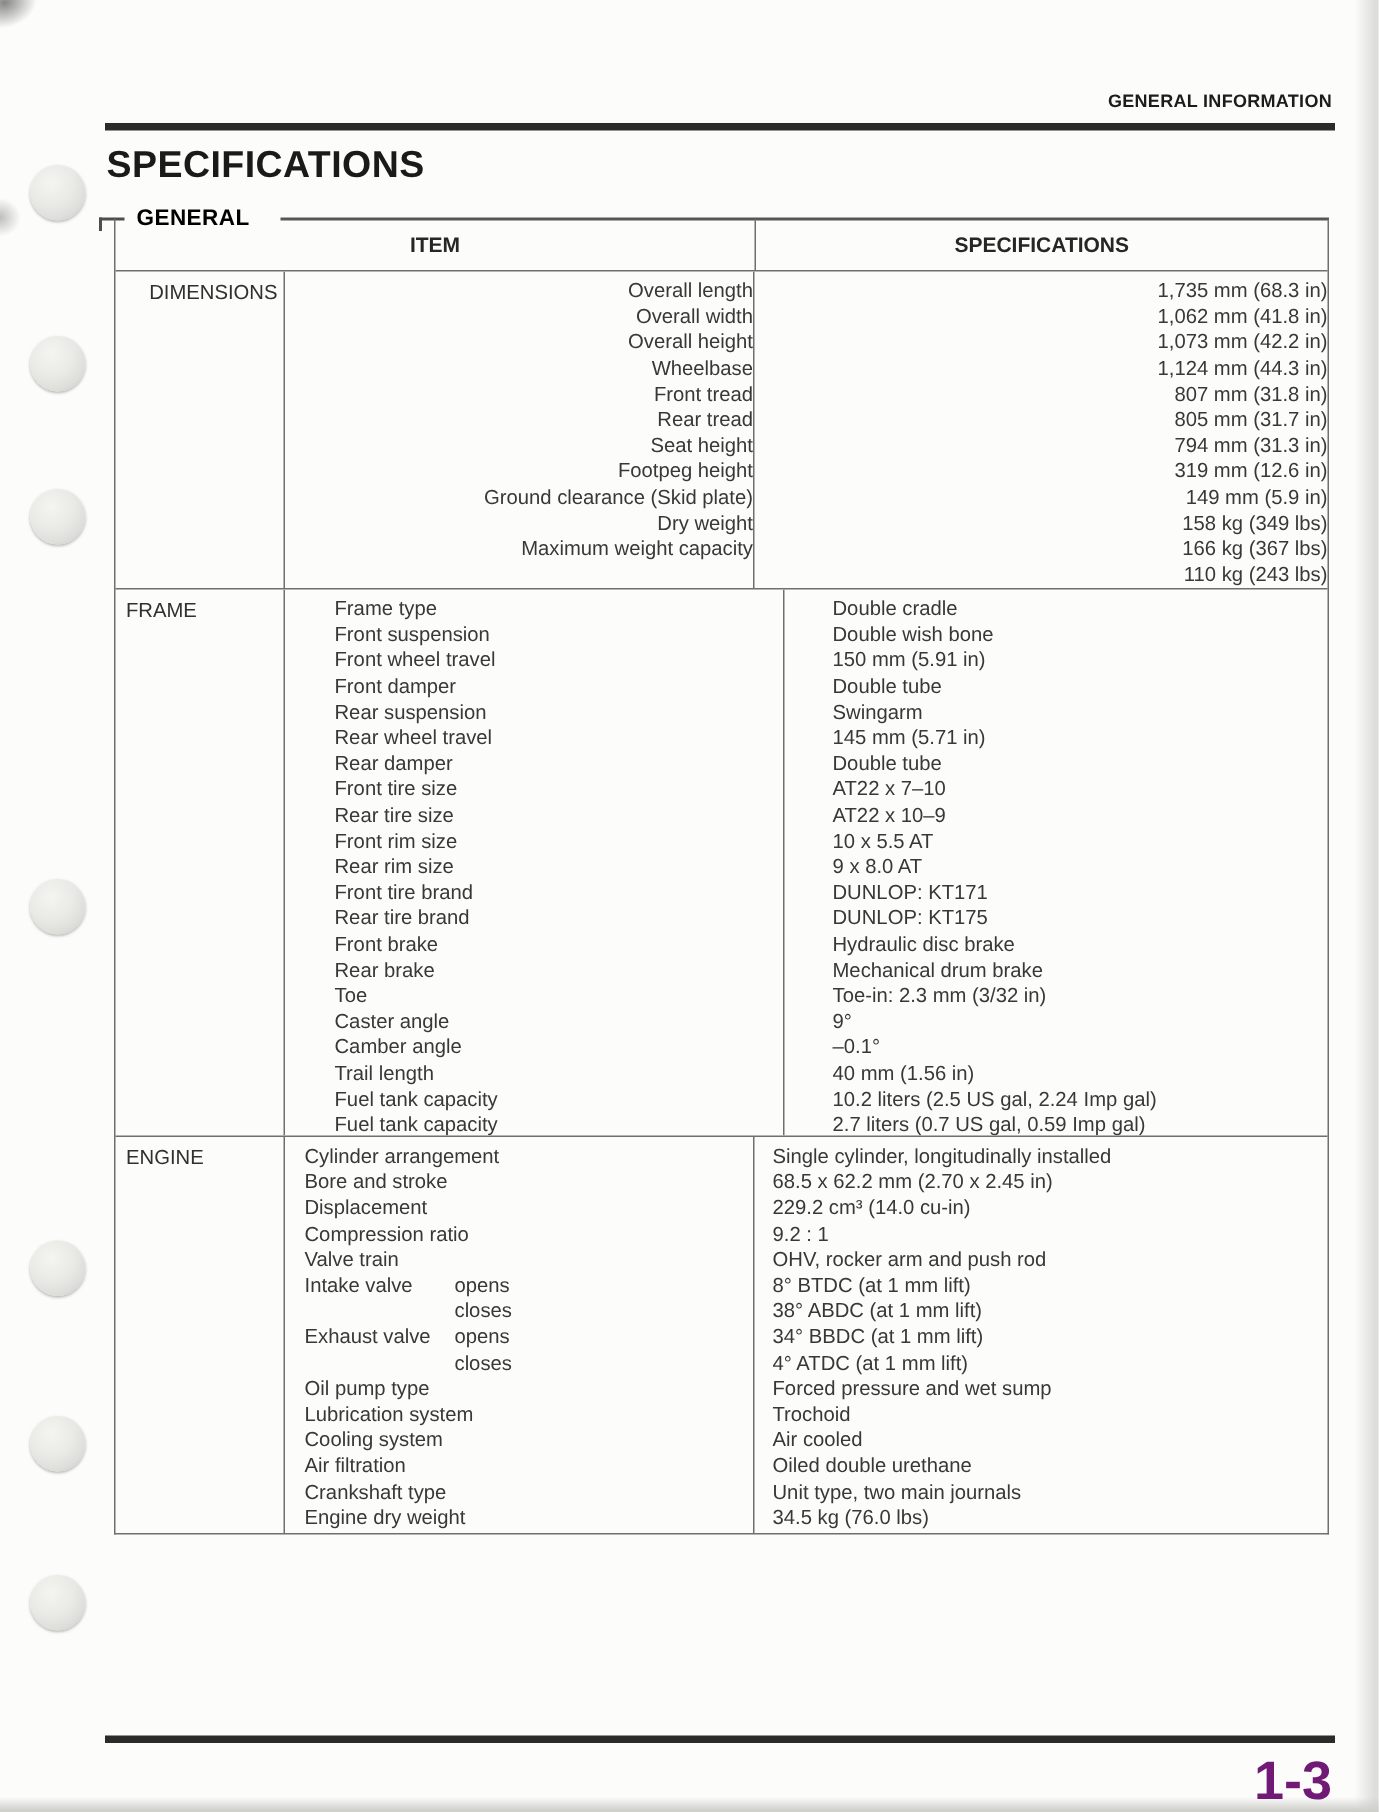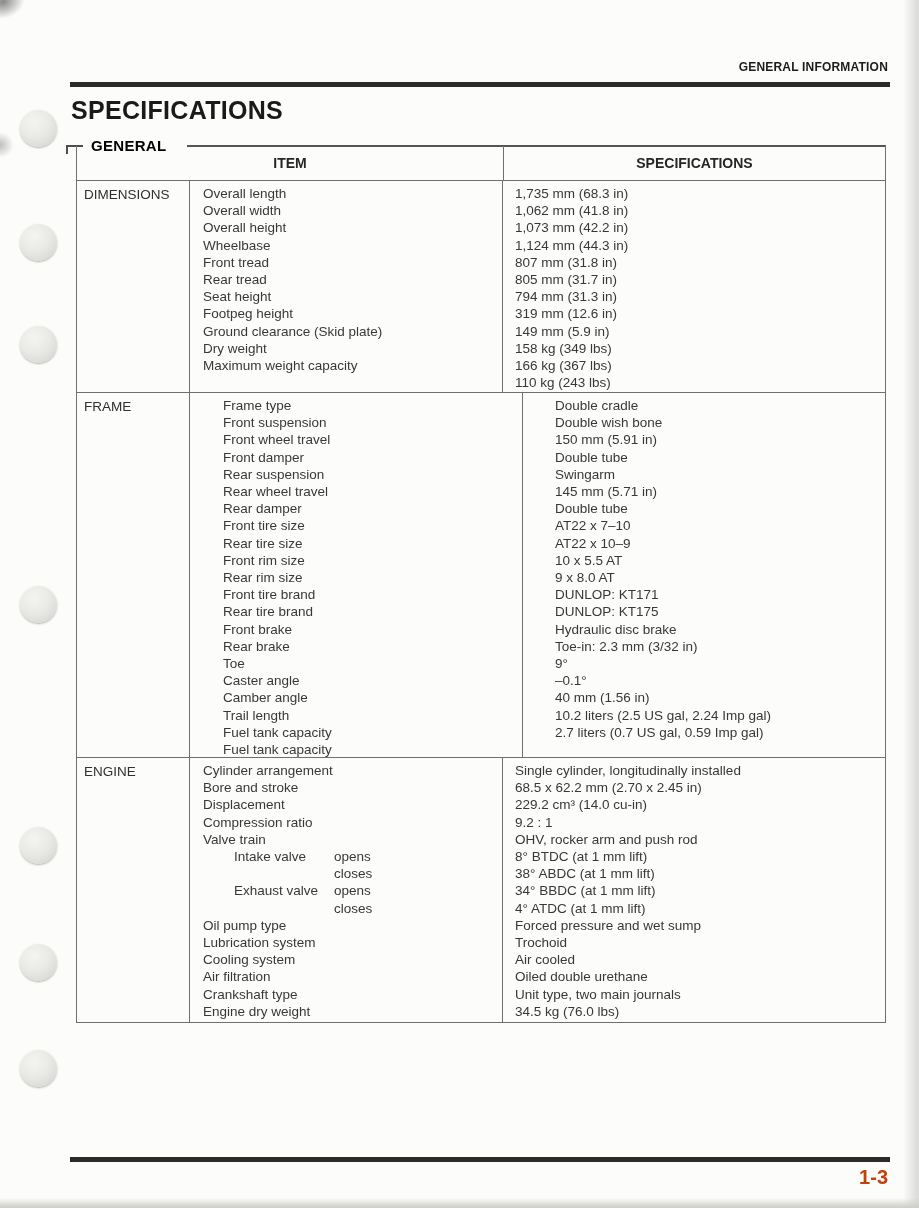--- a/index.html
+++ b/index.html
@@ -60,33 +60,33 @@
   .spec-table {
     position: absolute; left: 76px; top: 146px; width: 810px;
     border-left: 1.5px solid #6f6f6f; border-right: 1.5px solid #6f6f6f; border-bottom: 1.5px solid #6f6f6f;
     background: transparent;
   }
   .thead { display: flex; height: 35px; border-bottom: 1.5px solid #6f6f6f; }
   .th { font-size: 14px; font-weight: bold; color: #262626; display: flex; align-items: center; justify-content: center; }
   .th-item { width: 426px; }
   .th-spec { flex: 1; border-left: 1.5px solid #6f6f6f; }
   .section { display: flex; border-top: 1.5px solid #6f6f6f; overflow: hidden; }
-  .section:first-of-type { border-top: none; }
+  .section:first-of-type { border-top: none; text-align: right; }
   .section:nth-of-type(1) { height: 211px; }
   .section:nth-of-type(2) { height: 365px; gap: 20px; }
   .section:nth-of-type(3) { height: 265px; }
   .col-section { width: 113px; border-right: 1.5px solid #6f6f6f; padding: 6px 4px 0 7px; font-size: 13.5px; color: #303030; }
   .col-items { width: 313px; border-right: 1.5px solid #6f6f6f; padding: 4px 0 0 13px; }
   .col-specs { flex: 1; padding: 4px 0 0 12px; }
   .line { font-size: 13.5px; line-height: 17.2px; color: #383838; white-space: nowrap; }
-  .item-main { display: inline-block; min-width: 100px; margin-left: 31px; }
+  .item-main { display: inline-block; min-width: 100px; }
   
   .page-number {
     position: absolute; top: 1166px; right: 31px;
-    font-size: 20px; font-weight: bold; color: #c2410c;
+    font-size: 36px; font-weight: bold; color: #701a75;
   }
 </style>
 </head>
 <body>
 
 <div class="smudge-topleft"></div>
 <div class="smudge-left"></div>
 <div class="edge-right"></div>
 <div class="edge-bottom"></div>
 
@@ -177,20 +177,21 @@
           <div class="line">Swingarm</div>
           <div class="line">145 mm (5.71 in)</div>
           <div class="line">Double tube</div>
           <div class="line">AT22 x 7–10</div>
           <div class="line">AT22 x 10–9</div>
           <div class="line">10 x 5.5 AT</div>
           <div class="line">9 x 8.0 AT</div>
           <div class="line">DUNLOP: KT171</div>
           <div class="line">DUNLOP: KT175</div>
           <div class="line">Hydraulic disc brake</div>
+          <div class="line">Mechanical drum brake</div>
           <div class="line">Toe-in: 2.3 mm (3/32 in)</div>
           <div class="line">9°</div>
           <div class="line">–0.1°</div>
           <div class="line">40 mm (1.56 in)</div>
           <div class="line">10.2 liters (2.5 US gal, 2.24 Imp gal)</div>
           <div class="line">2.7 liters (0.7 US gal, 0.59 Imp gal)</div>
         </div>
   </div>
       <div class="section">
     <div class="col-section">ENGINE</div>

